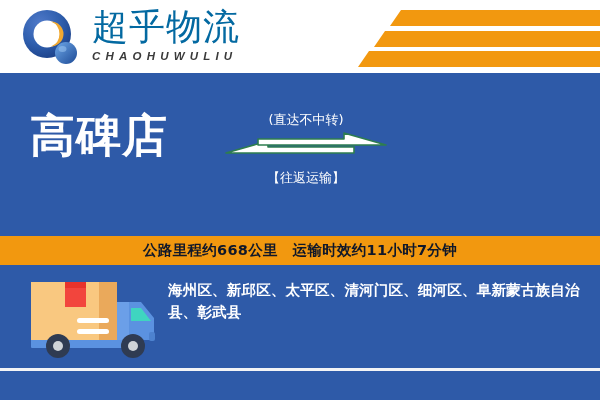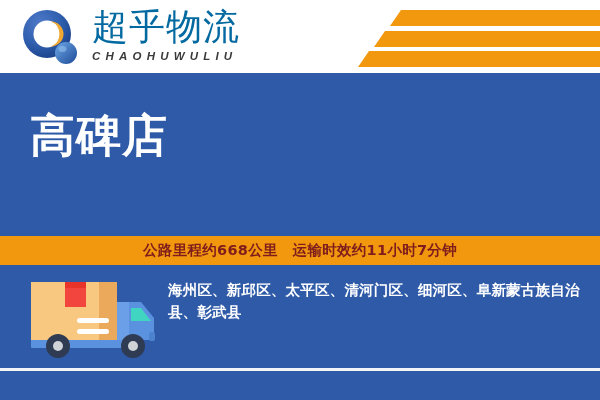--- a/index.html
+++ b/index.html
@@ -130,21 +130,21 @@
     width: 600px; height: 29px;
     background: #f2980f;
     display: flex;
     align-items: center;
     justify-content: center;
   }
   #info-text {
     font-family: "DejaVu Sans", sans-serif;
     font-size: 14.5px;
     font-weight: bold;
-    color: #7f1d1d;
+    color: #0f172a;
     letter-spacing: 0.3px;
     white-space: nowrap;
   }
 
   
   #coverage-panel {
     position: absolute;
     left: 0; top: 265px;
     width: 600px; height: 135px;
     background: #2e5aa8;
@@ -210,20 +210,34 @@
 
     <div class="stripe" id="stripe-1"></div>
     <div class="stripe" id="stripe-2"></div>
     <div class="stripe" id="stripe-3"></div>
   </div>
 
   <div id="route-panel">
 
     <div class="city" id="city-origin">高碑店</div>
 
+    <div id="route-middle">
+      <div class="route-note" id="route-note-top">(直达不中转)</div>
+
+      <div id="arrow-wrap">
+        <svg width="168" height="34" viewBox="0 0 168 34">
+          <g fill="#ffffff" stroke="#2e7d4f" stroke-width="1.6" stroke-linejoin="round">
+            <polygon points="4,21 46,9 46,15 132,15 132,21"></polygon>
+            <polygon points="164,13 122,1 122,7 36,7 36,13"></polygon>
+          </g>
+        </svg>
+      </div>
+
+      <div class="route-note" id="route-note-bottom">【往返运输】</div>
+    </div>
 
   </div>
 
   <div id="info-bar">
     <span id="info-text">公路里程约668公里　运输时效约11小时7分钟</span>
   </div>
 
   <div id="coverage-panel">
 
     <div id="truck">

